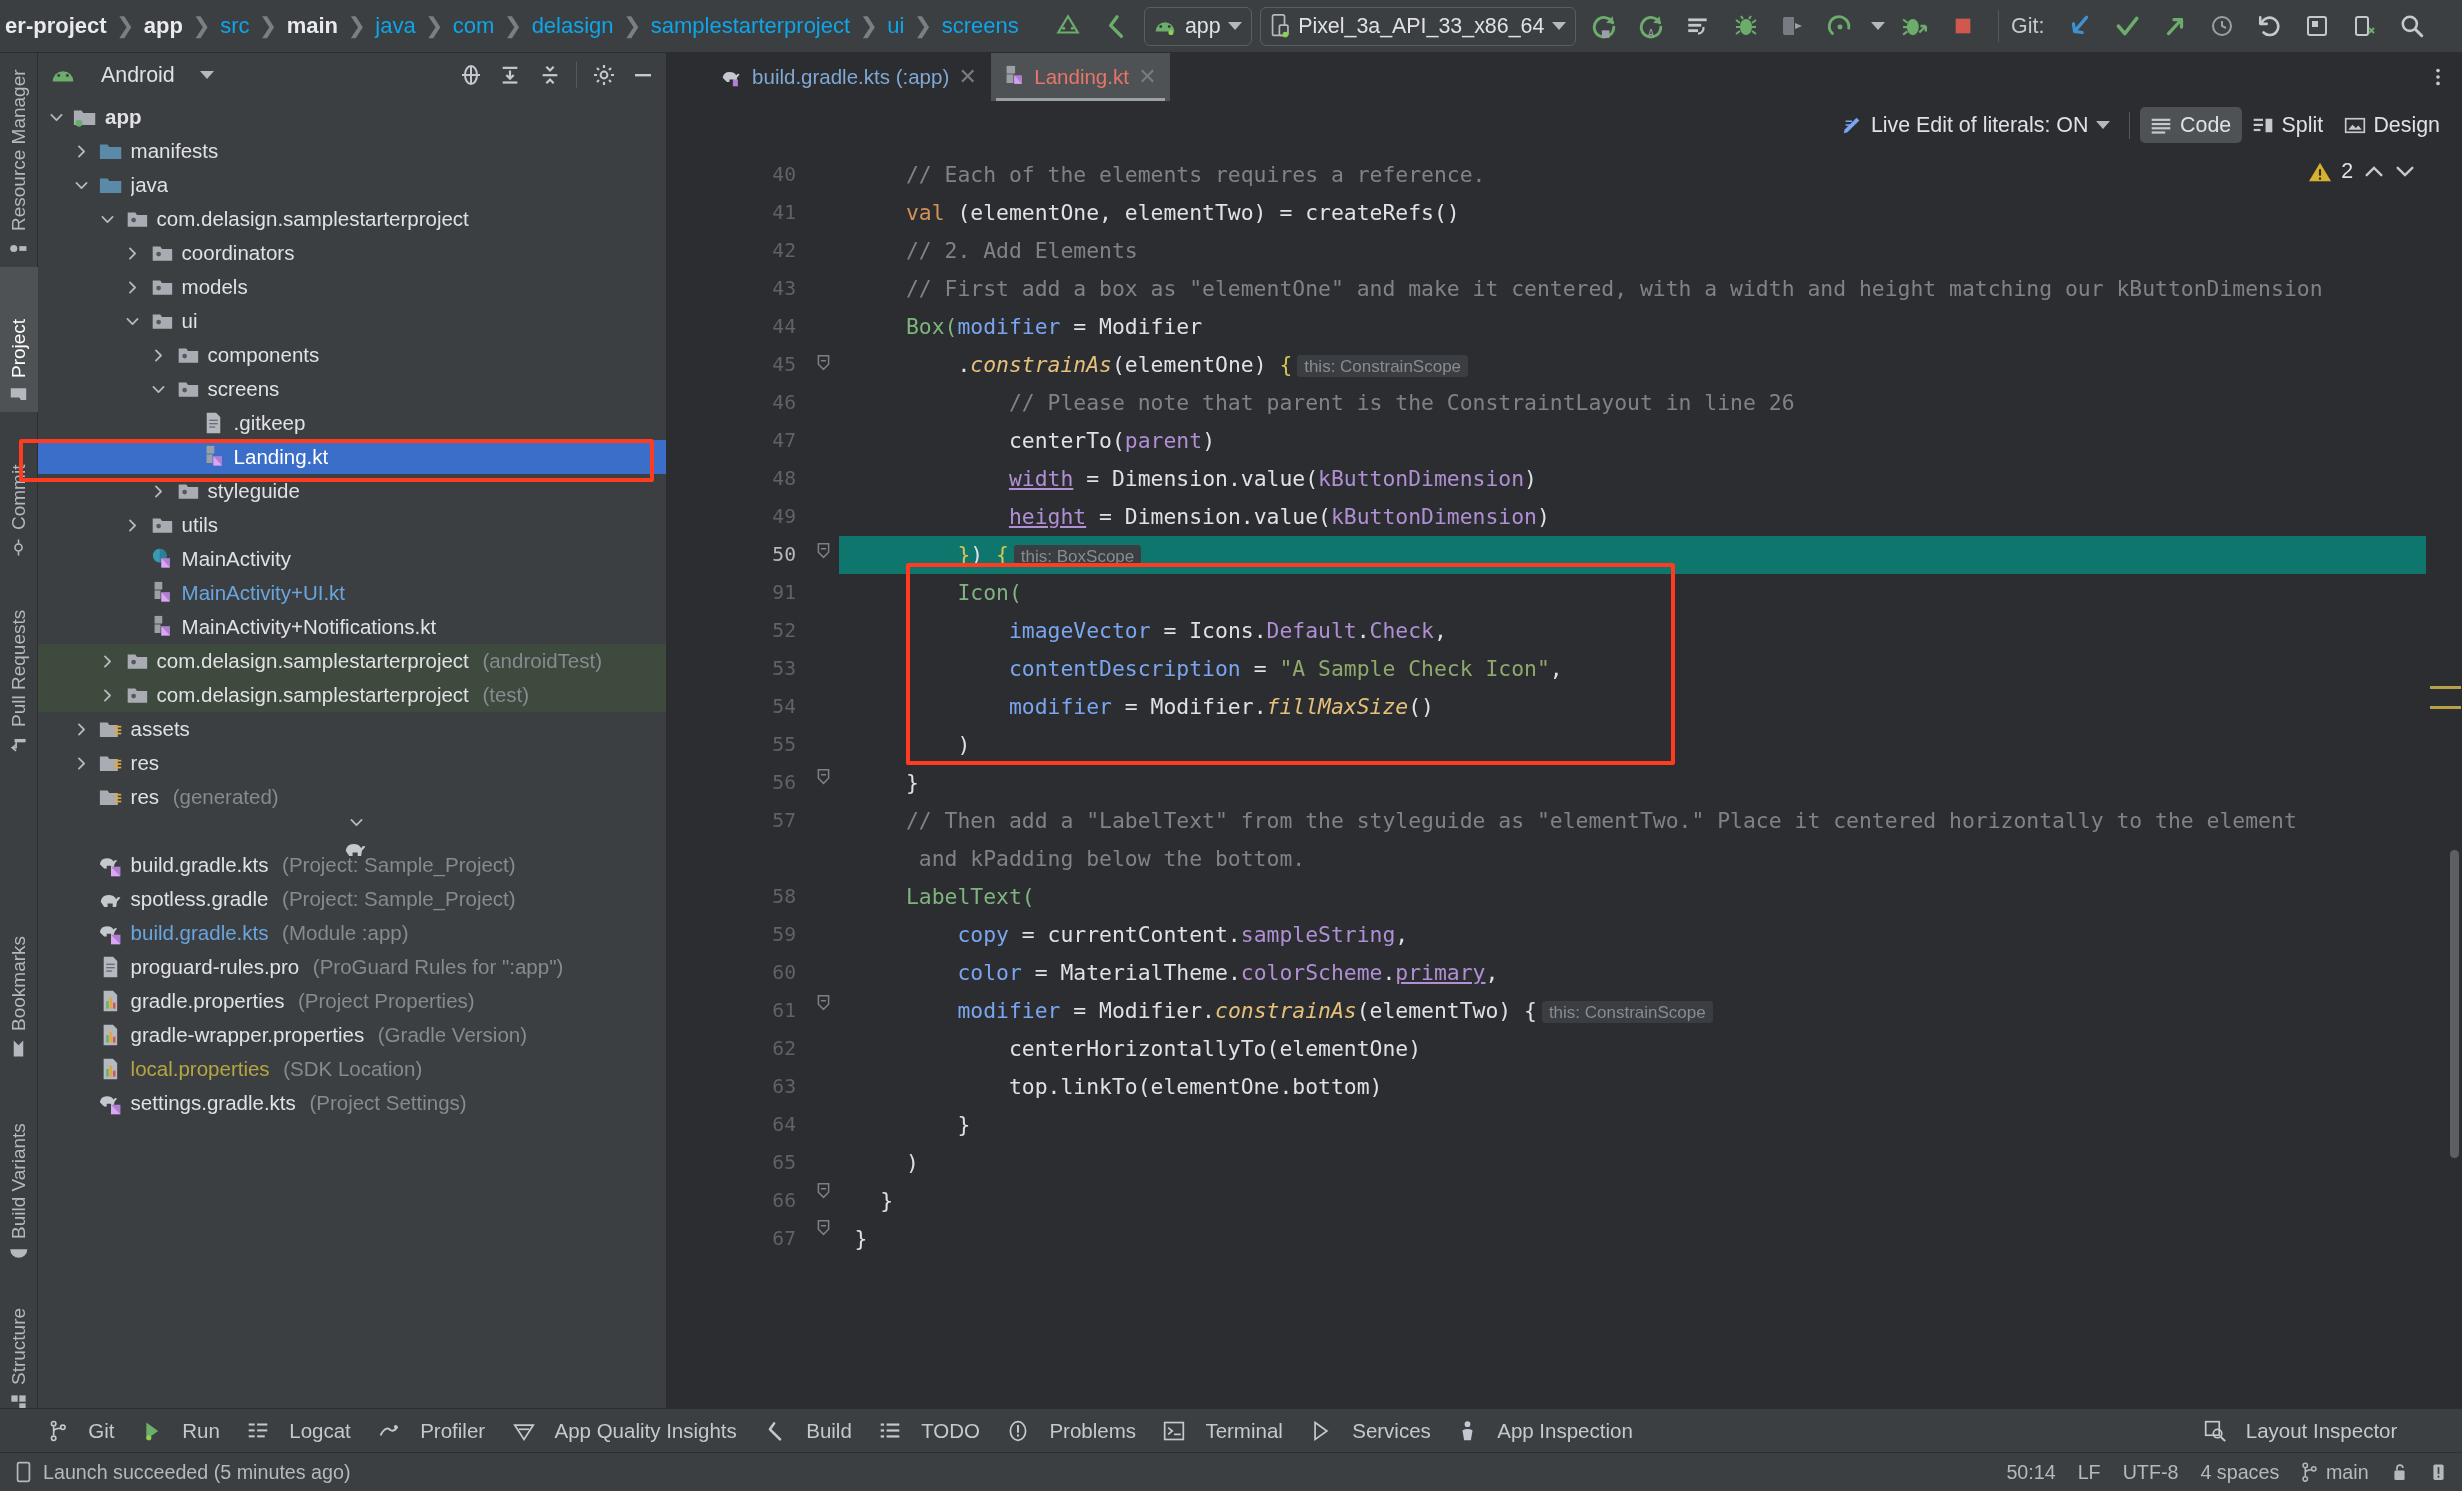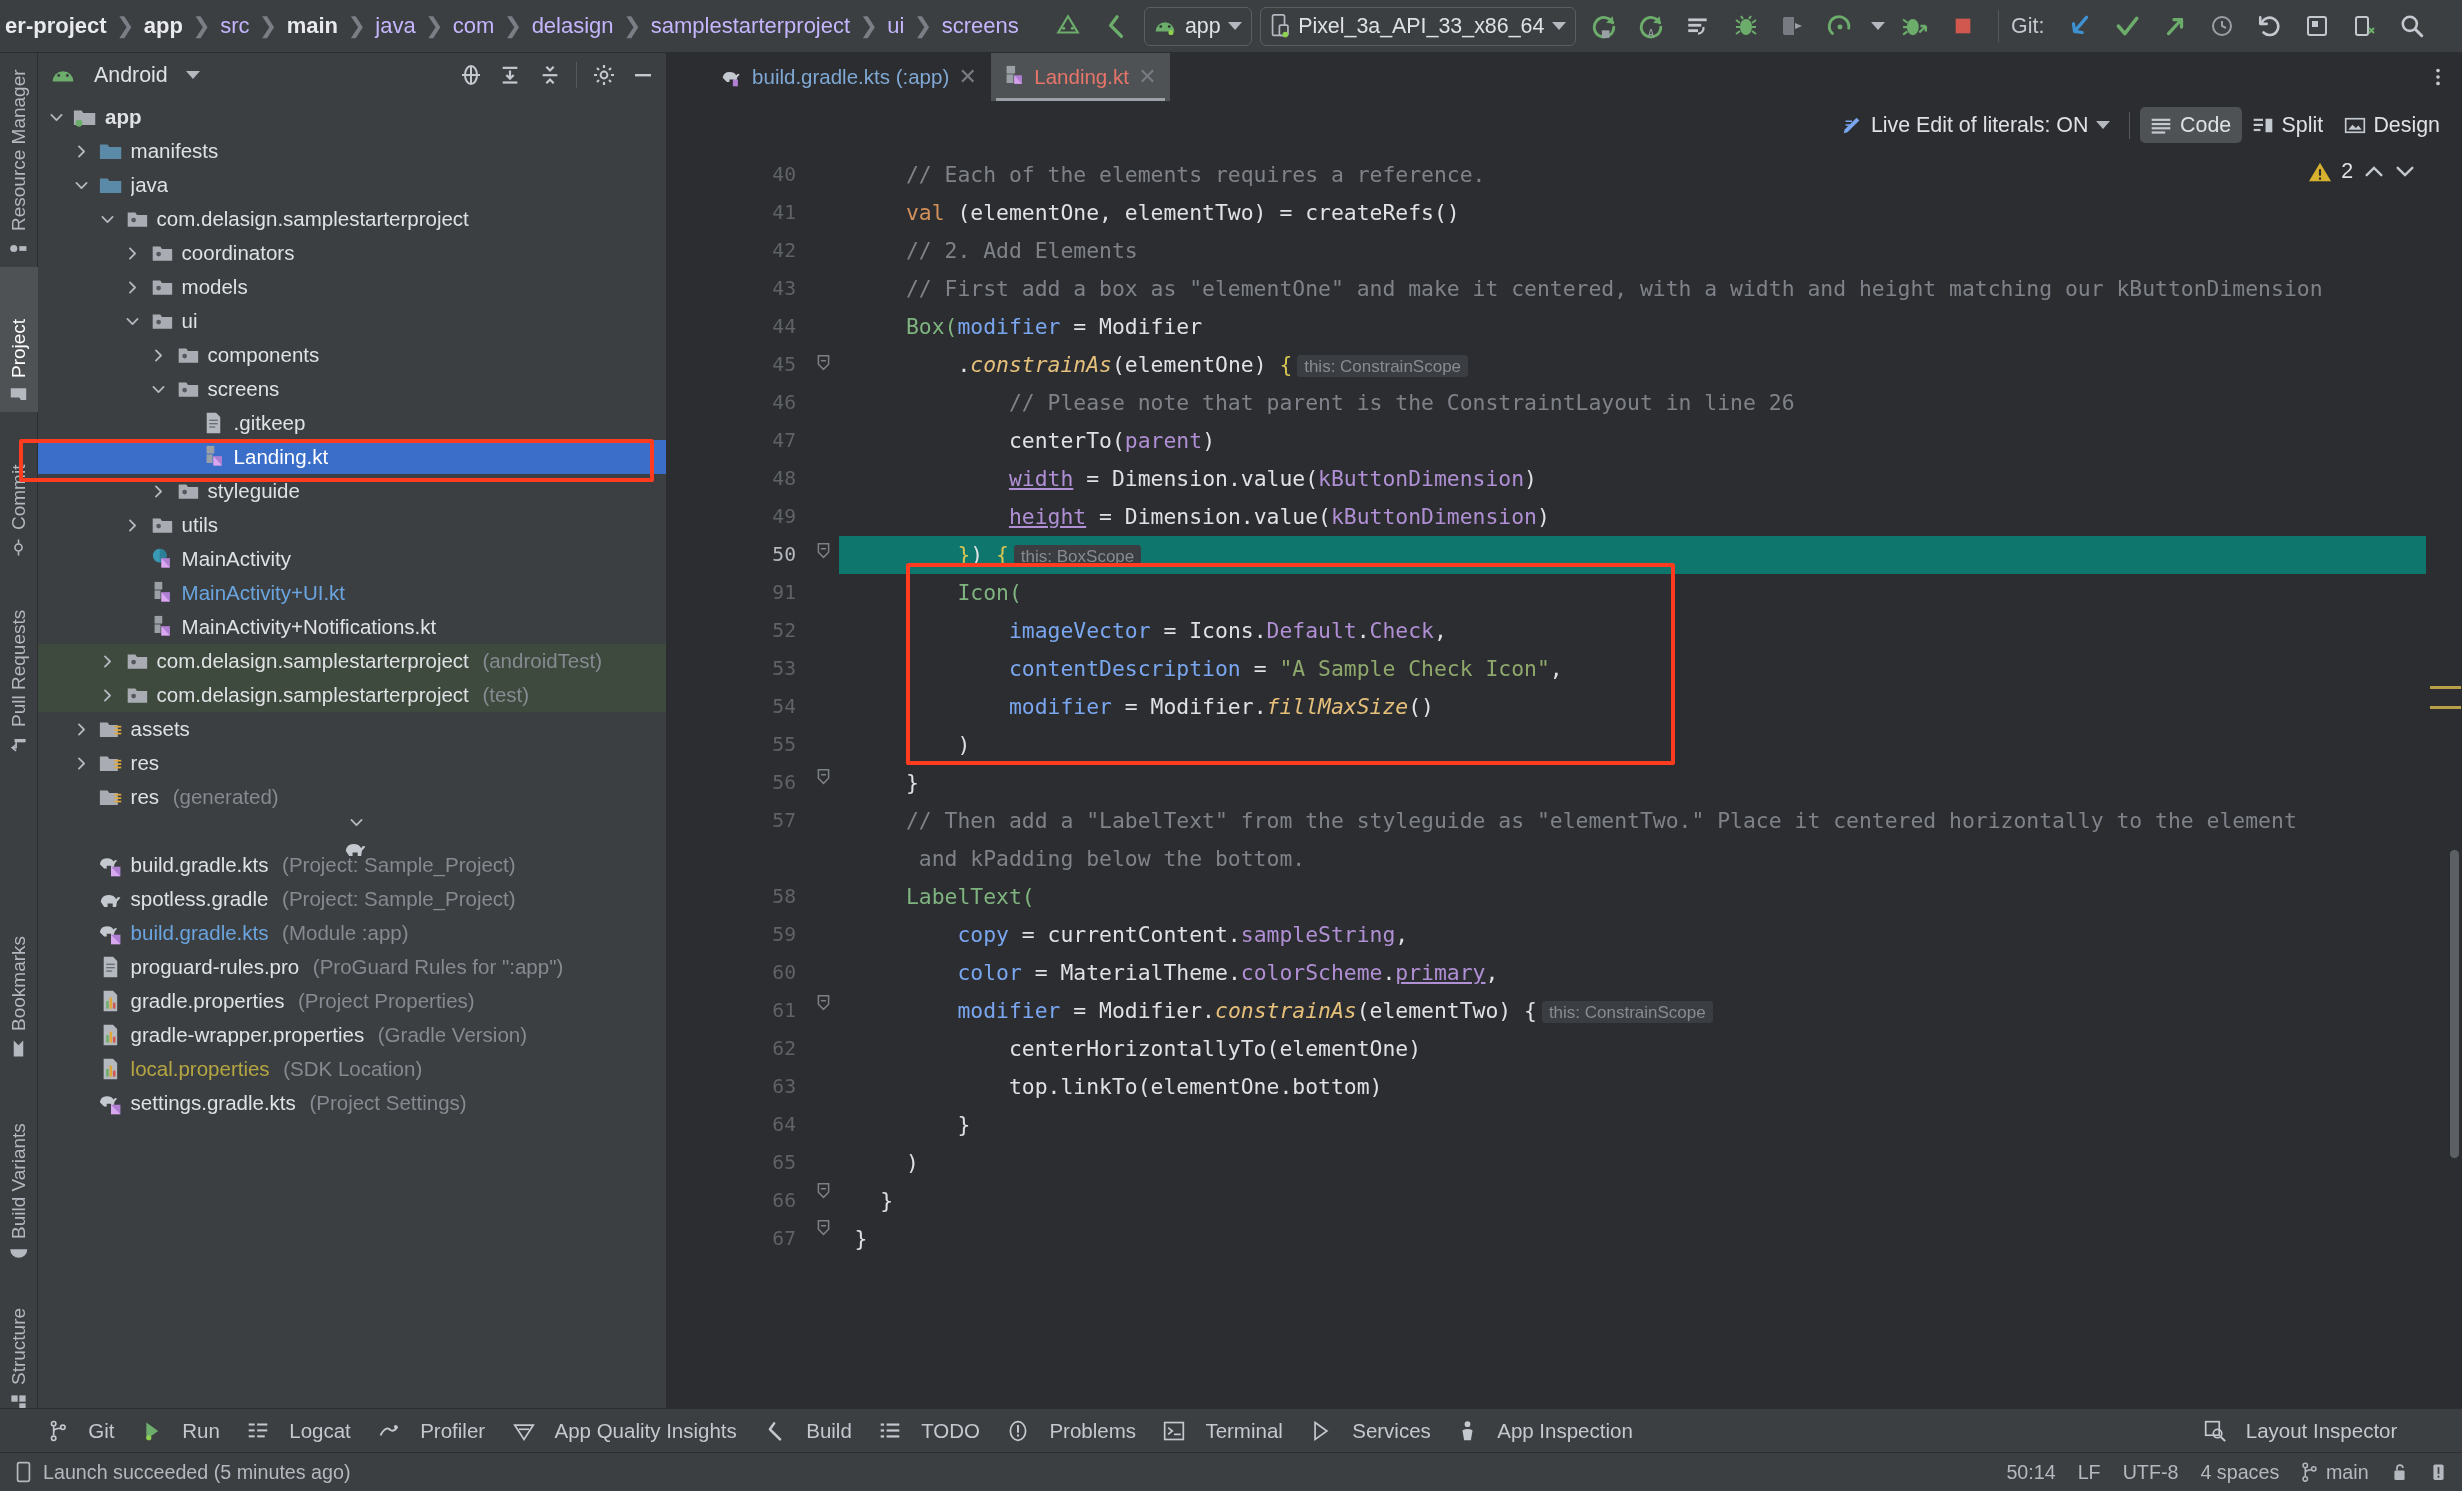--- a/index.html
+++ b/index.html
@@ -14,21 +14,21 @@
   .ico { display: inline-flex; align-items: center; justify-content: center; flex: none; }
   svg { display: block; }
 
   
   #topbar {
     position: absolute; left: 0; top: 0; width: 2462px; height: 53px;
     background: #3c3f41; display: flex; align-items: center;
     border-bottom: 0.9px solid #2b2d30;
   }
   .crumbs { display: flex; align-items: center; padding-left: 5.1px; font-size: 22px; }
-  .crumb { color: #c4b5fd; white-space: nowrap; }
+  .crumb { color: #0ea5e9; white-space: nowrap; }
   .crumb.bold { color: #e8eaed; font-weight: bold; }
   .sep { color: #7a7e85; margin: 0 9.4px; font-size: 22px; }
 
   .tb-ico { width: 44px; height: 44px; margin: 0 1.7px; border-radius: 4.3px; }
 
   .chip {
     display: flex; align-items: center; height: 39px;
     border: 0.9px solid #5a5d61; border-radius: 6px;
     padding: 0 8.5px; margin: 0 4.3px; gap: 7.7px;
     font-size: 21.4px; color: #dfe1e5; white-space: nowrap;
@@ -59,21 +59,21 @@
   }
 
   
   #project {
     position: absolute; left: 38px; top: 53px; width: 629px; height: 1368px;
     background: #3c3f41; border-right: 0.9px solid #2b2d30;
     display: flex; flex-direction: column;
   }
   #projhead {
     height: 44px; display: flex; align-items: center;
-    padding: 0 5.1px 0 12px; gap: 18px; flex: none;
+    padding: 0 5.1px 0 12px; gap: 25px; flex: none;
   }
   #projhead .title { font-size: 21.4px; color: #dfe1e5; }
   .ph-btn { width: 36px; height: 36px; border-radius: 4.3px; }
 
   #tree {
     flex: 1; overflow: hidden; padding-top: 3.4px;
     font-size: 20.5px; position: relative;
   }
   .tnode {
     display: flex; align-items: center; height: 34px;

